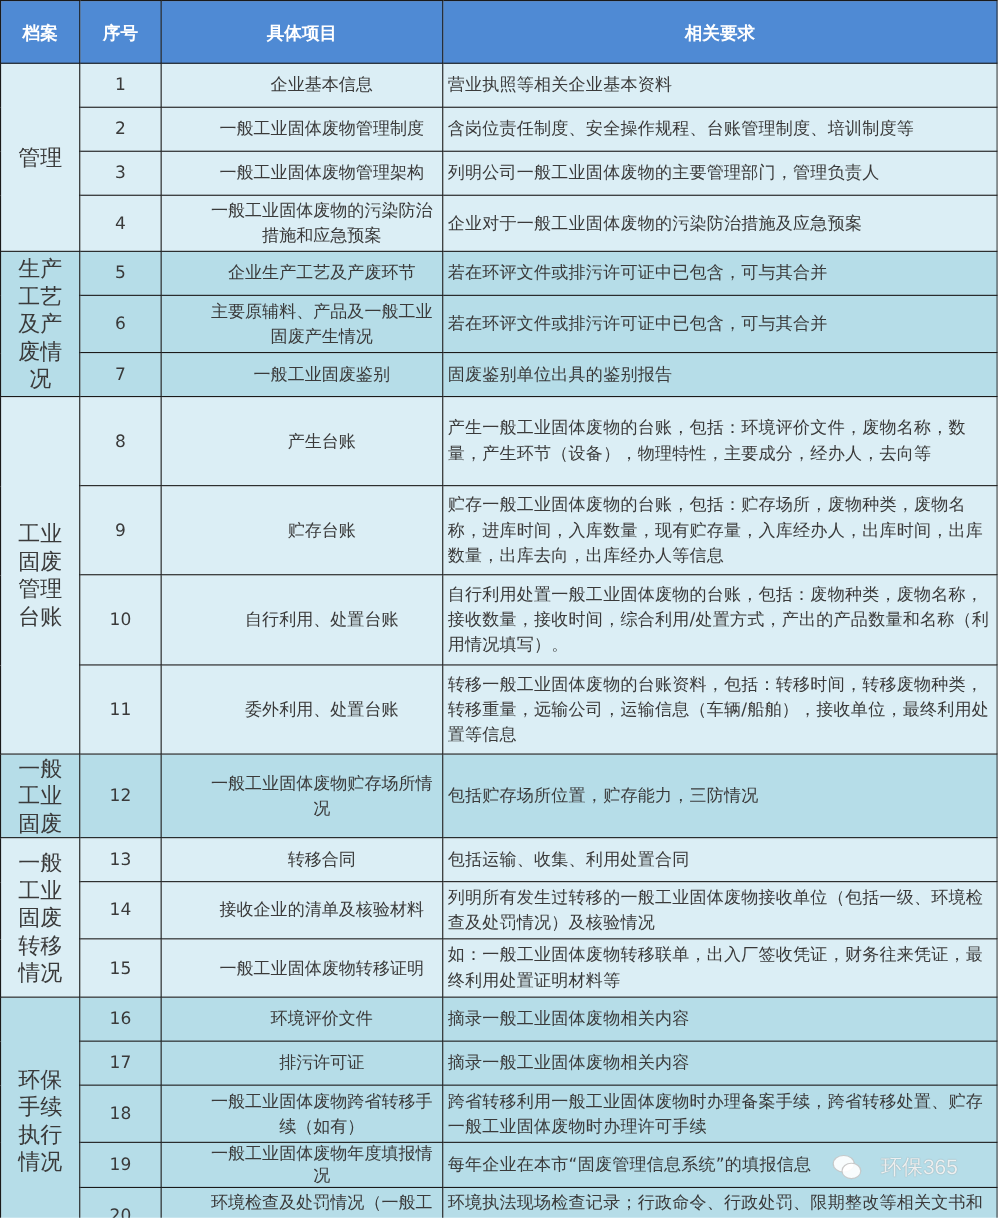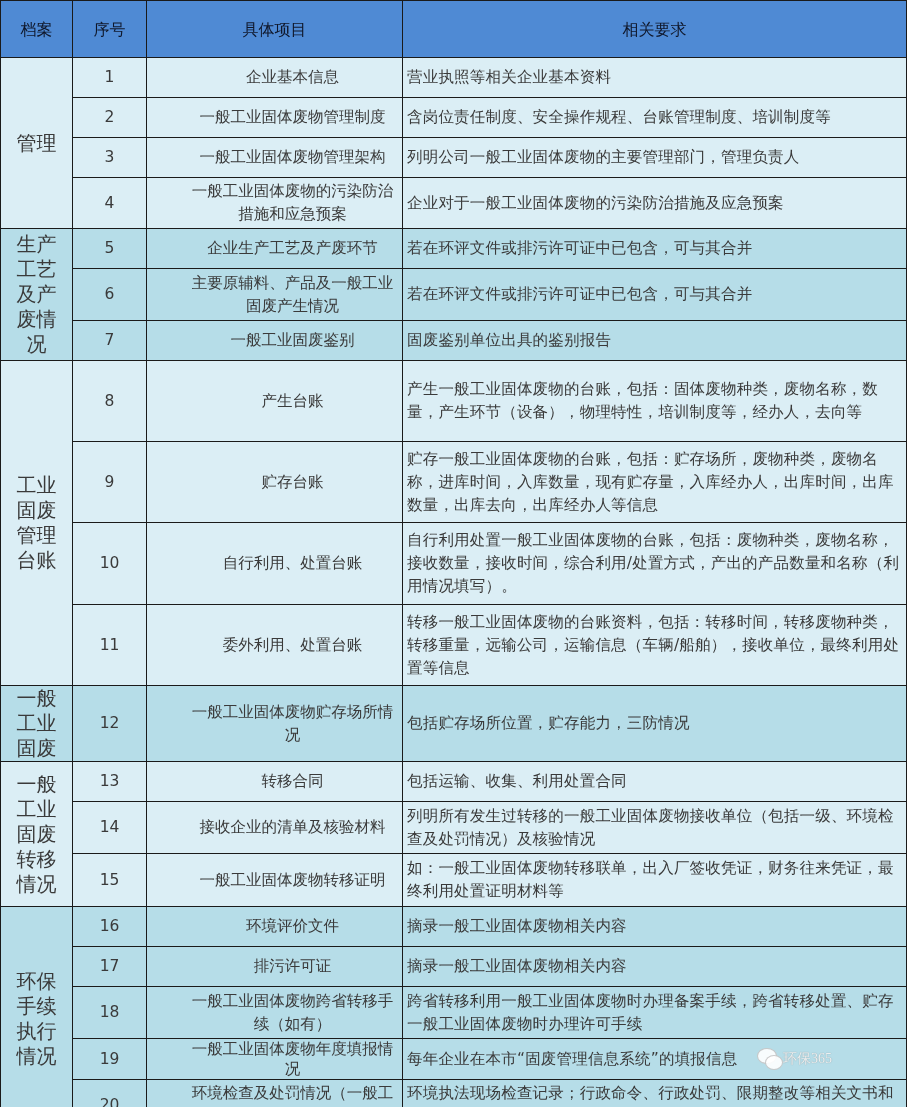--- a/index.html
+++ b/index.html
@@ -18,39 +18,39 @@
     col.c3 { width: 256px; }
     col.c4 { width: 504px; }
     th, td {
       border: 1.5px solid #1a1a1a;
       padding: 0 4px;
       line-height: 23px;
       vertical-align: middle;
     }
     th {
       background: #4f8ad4;
-      color: #0f172a;
-      font-weight: normal;
+      color: #ffffff;
+      font-weight: bold;
       height: 56px;
       font-size: 16px;
       text-align: center;
       margin-top: 24px;
     }
     td.cat { text-align: center; padding: 0 6px; line-height: 25px; font-size: 20px; }
     td.num { text-align: center; }
     td.item { text-align: center; padding-left: 40px; }
     td.req { text-align: left; padding-left: 4px; padding-right: 4px; letter-spacing: 0.2px; margin-left: 47px; }
     .light td, td.light { background: #dbeef5; }
     .dark td, td.dark { background: #b6dde8; }
     .watermark {
       position: absolute; left: 757px; top: 1048px;
-      display: flex; align-items: center; gap: 0;
+      display: flex; align-items: center; gap: 18px;
       color: rgba(255,255,255,0.85);
-      font-family: Liberation Serif, serif;
-      font-size: 14px;
+      font-family: Liberation Sans, sans-serif;
+      font-size: 19px;
       text-shadow: 0 0 1px rgba(80,80,80,0.6);
       pointer-events: none;
     }
     .wm-icon { width: 26px; height: 22px; position: relative; }
     .wm-icon .b1 { position: absolute; left: 0; top: 0; width: 18px; height: 14px; border-radius: 50%; background: rgba(255,255,255,0.9); border: 1px solid rgba(150,150,150,0.5); }
     .wm-icon .b2 { position: absolute; left: 8px; top: 7px; width: 16px; height: 13px; border-radius: 50%; background: rgba(255,255,255,0.9); border: 1px solid rgba(150,150,150,0.5); }
   </style>
 </head>
 <body>
 
@@ -107,21 +107,21 @@
     <tr class="dark" style="height:40px">
       <td class="num">7</td>
       <td class="item">一般工业固废鉴别</td>
       <td class="req">固废鉴别单位出具的鉴别报告</td>
     </tr>
 
     <tr class="light" style="height:81px">
       <td class="cat" rowspan="4">工业固废管理台账</td>
       <td class="num">8</td>
       <td class="item">产生台账</td>
-      <td class="req">产生一般工业固体废物的台账，包括：固体废物种类，废物名称，数量，产生环节（设备），物理特性，培训制度等，经办人，去向等</td>
+      <td class="req">产生一般工业固体废物的台账，包括：环境评价文件，废物名称，数量，产生环节（设备），物理特性，主要成分，经办人，去向等</td>
     </tr>
     <tr class="light" style="height:81px">
       <td class="num">9</td>
       <td class="item">贮存台账</td>
       <td class="req">贮存一般工业固体废物的台账，包括：贮存场所，废物种类，废物名称，进库时间，入库数量，现有贮存量，入库经办人，出库时间，出库数量，出库去向，出库经办人等信息</td>
     </tr>
     <tr class="light" style="height:82px">
       <td class="num">10</td>
       <td class="item">自行利用、处置台账</td>
       <td class="req">自行利用处置一般工业固体废物的台账，包括：废物种类，废物名称，接收数量，接收时间，综合利用/处置方式，产出的产品数量和名称（利用情况填写）。</td>

